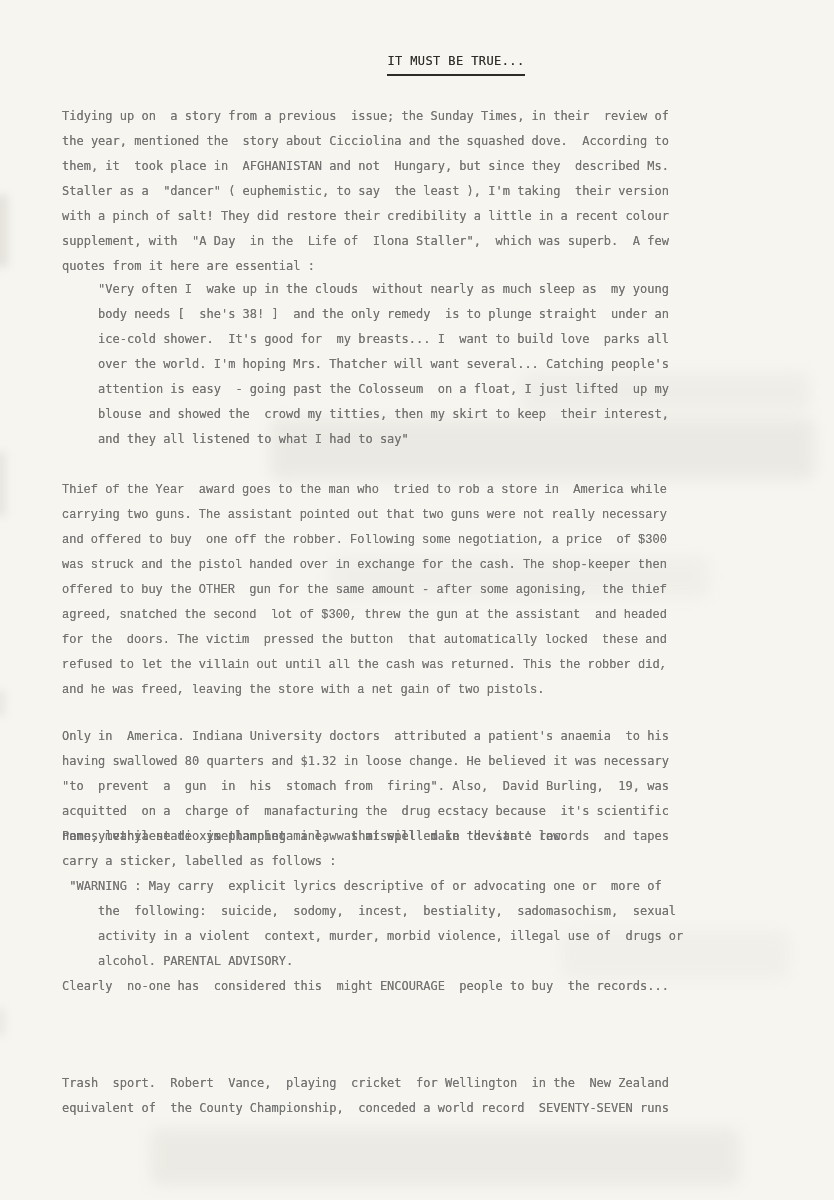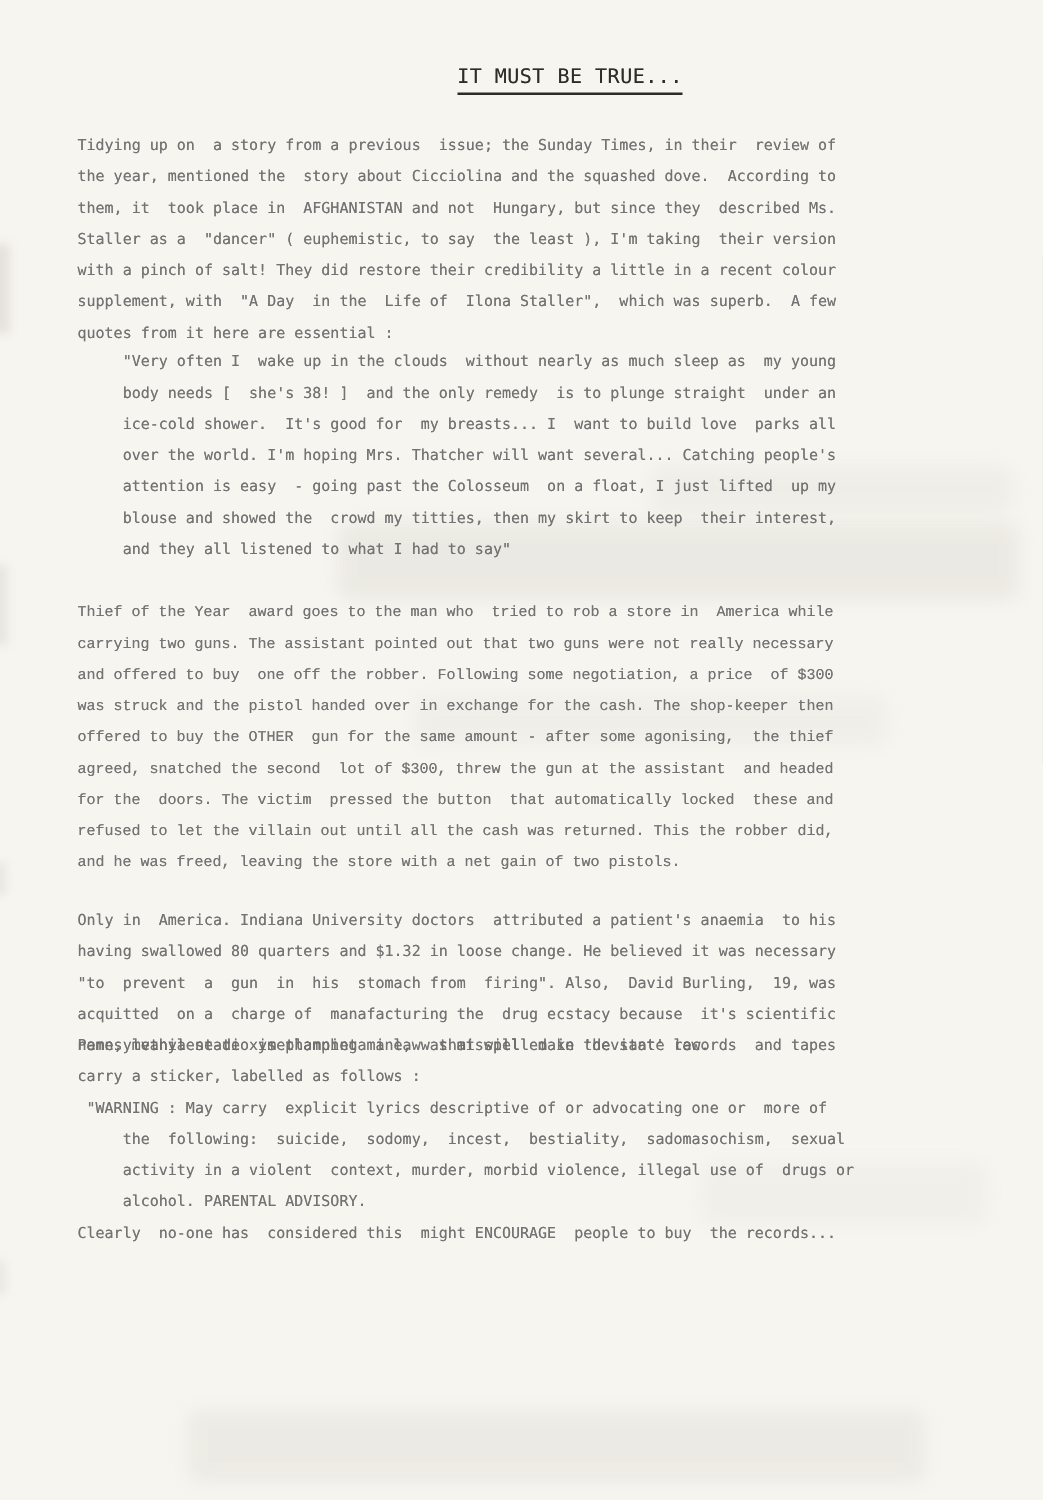--- a/index.html
+++ b/index.html
@@ -44,21 +44,21 @@
     position: absolute;
     top: 50px;
     left: 0;
     width: 834px;
     text-align: center;
     padding-left: 78px;
     box-sizing: border-box;
   }
   .title {
     display: inline-block;
-    font-size: 16px;
+    font-size: 12px;
     line-height: 22px;
     letter-spacing: 0.4px;
     color: #2e2c28;
     border-bottom: 2px solid #2e2c28;
     padding-bottom: 2px;
     text-shadow: 0 0 0.5px rgba(46,44,40,.55);
   }
   .para {
     position: absolute;
     left: 62px;
@@ -127,14 +127,16 @@
 name, methylene-dioxymethamphetamine, was misspelled in the state law.</div>
 
   <div class="para p4">Pennsylvania state  is planning  a law  that will  make 'deviant' records  and tapes
 carry a sticker, labelled as follows :
  "WARNING : May carry  explicit lyrics descriptive of or advocating one or  more of
      the  following:  suicide,  sodomy,  incest,  bestiality,  sadomasochism,  sexual
      activity in a violent  context, murder, morbid violence, illegal use of  drugs or
      alcohol. PARENTAL ADVISORY.
 Clearly  no-one has  considered this  might ENCOURAGE  people to buy  the records...</div>
 
+  <div class="para p5">Trash  sport.  Robert  Vance,  playing  cricket  for Wellington  in the  New Zealand
+equivalent of  the County Championship,  conceded a world record  SEVENTY-SEVEN runs</div>
 
 </div>
 
 </body></html>

